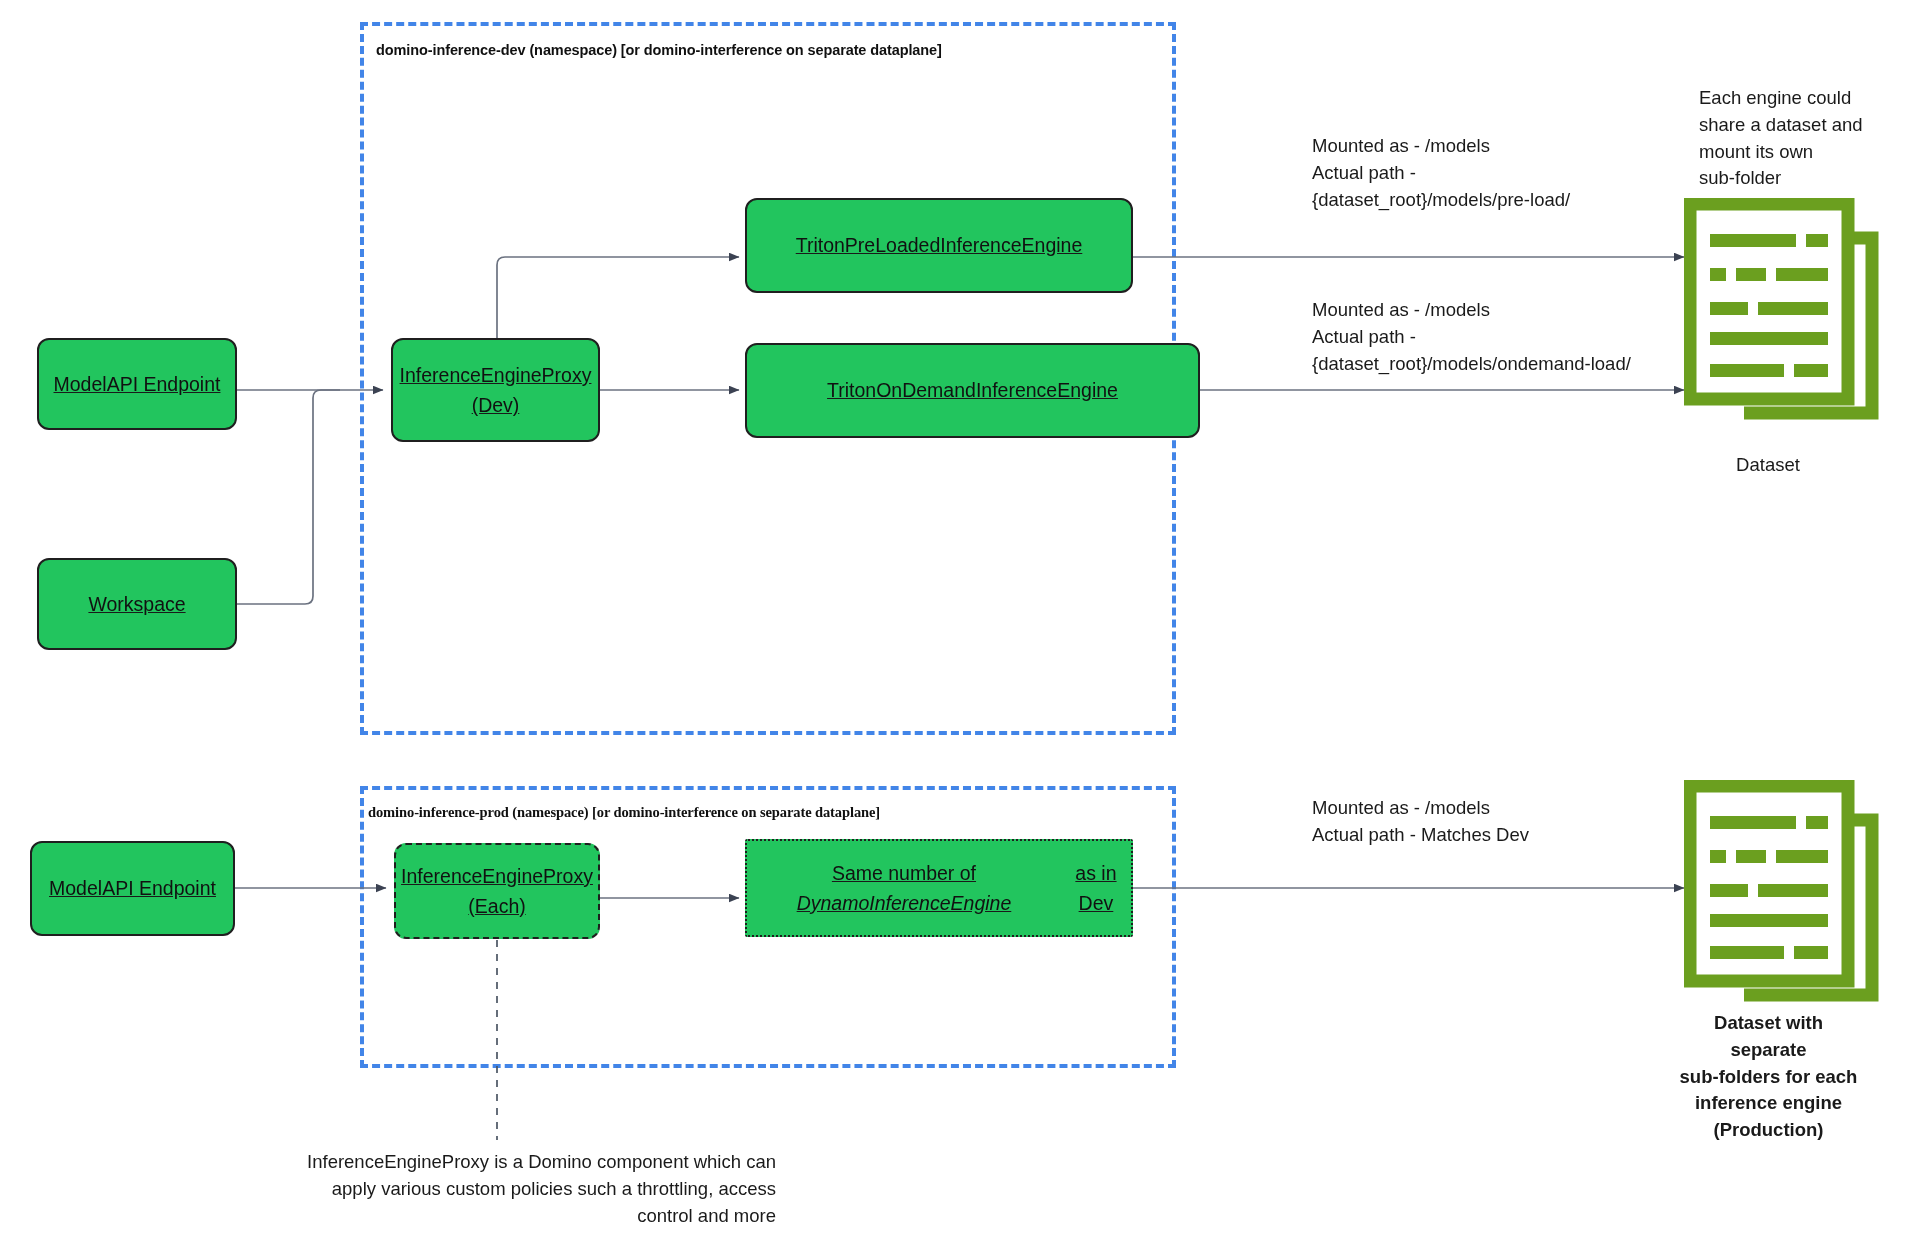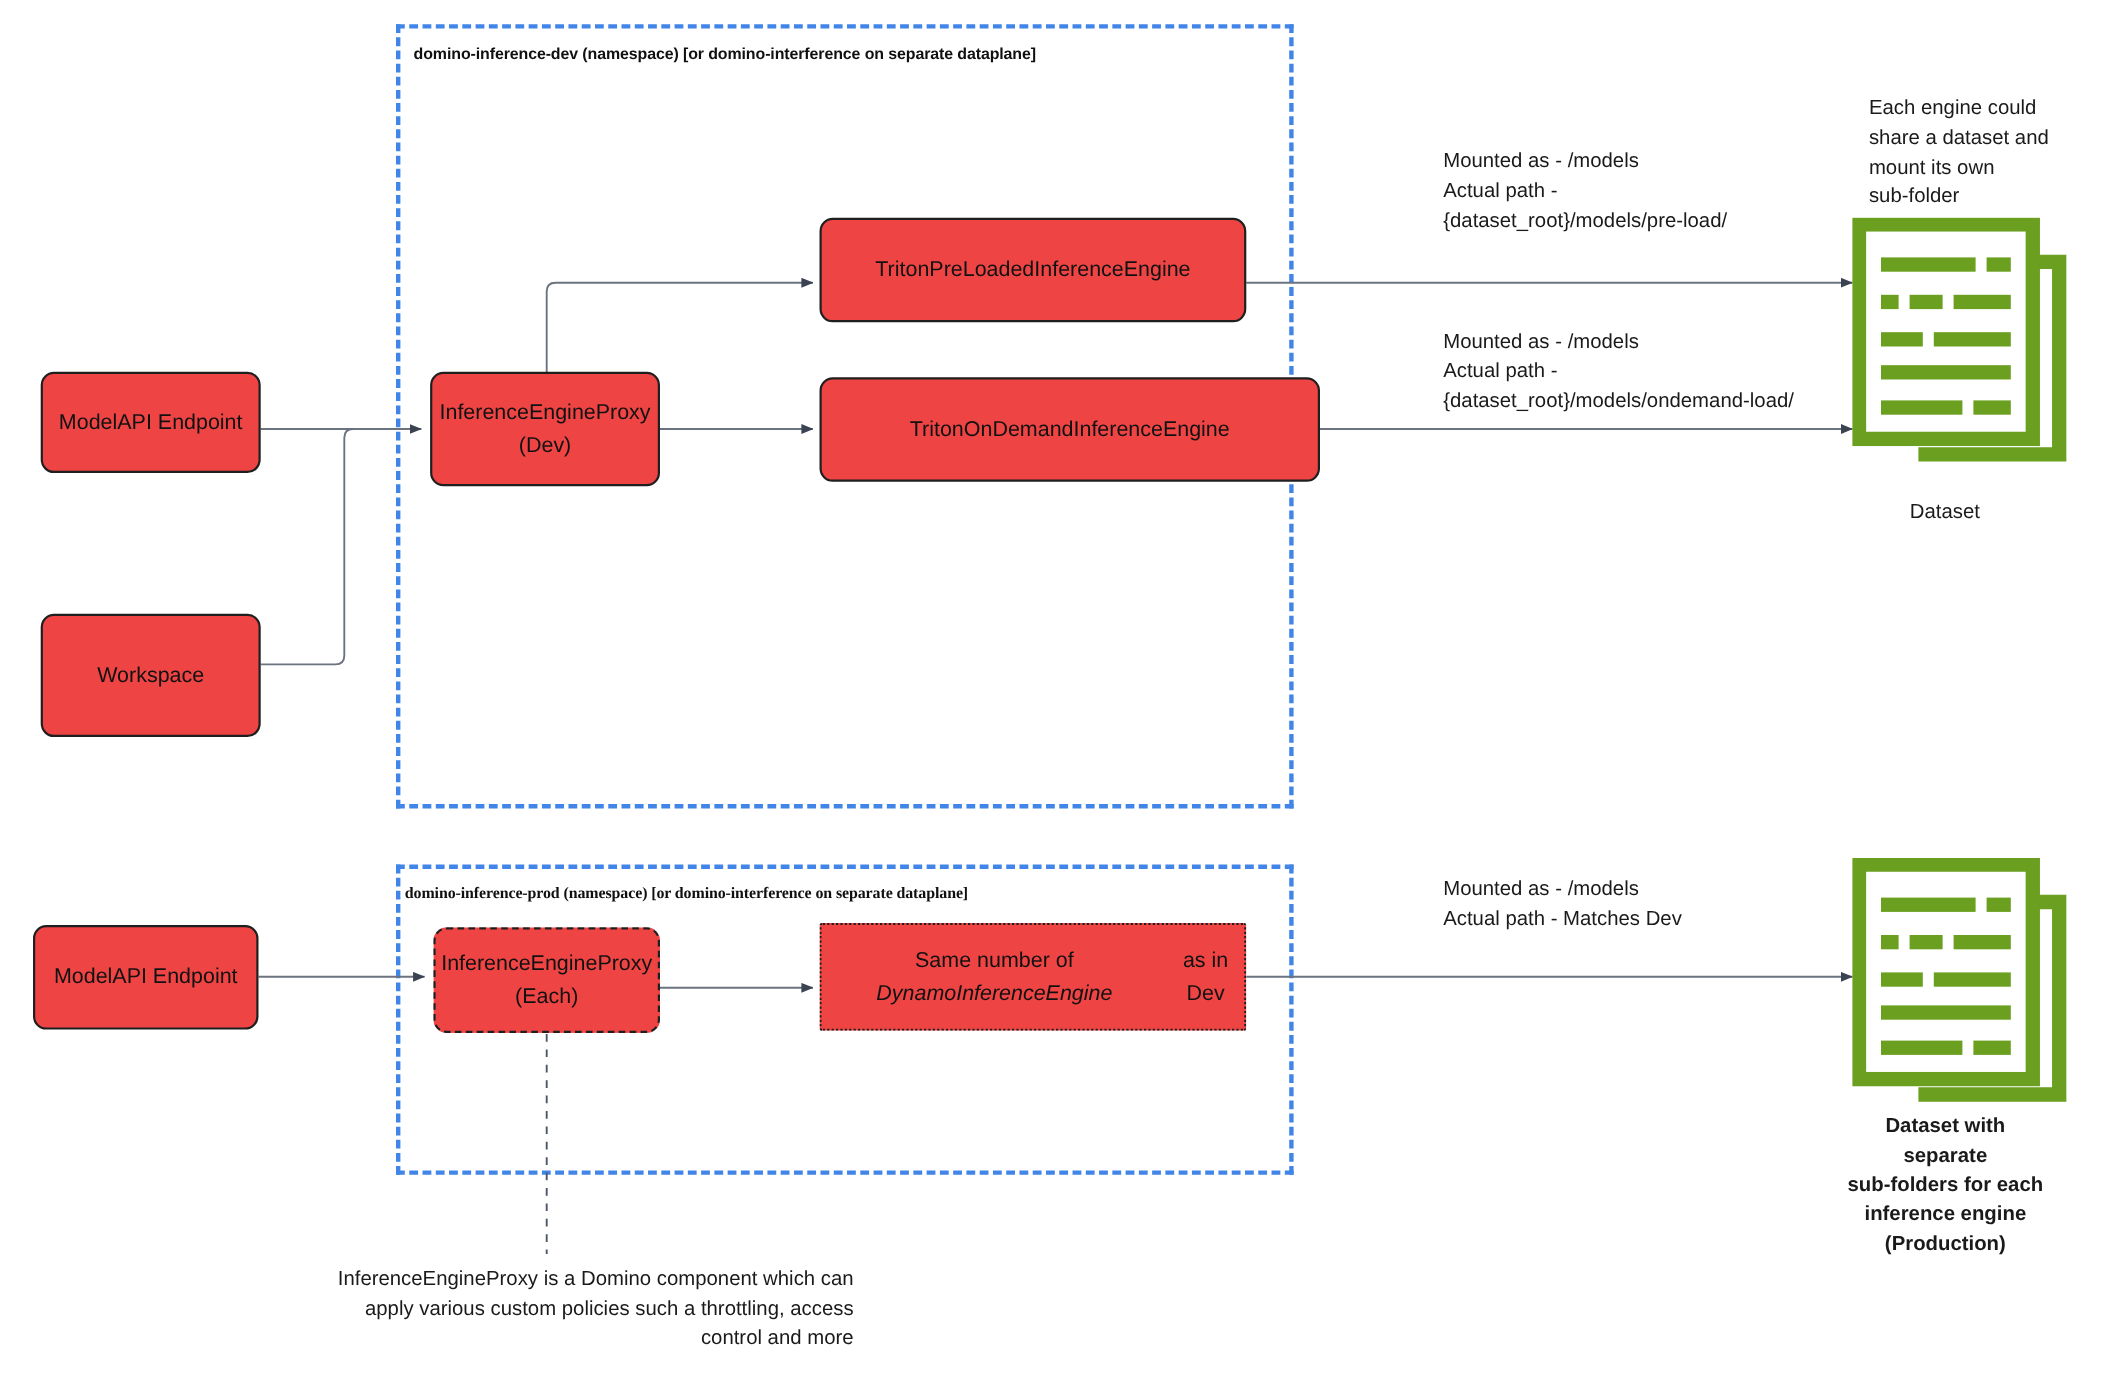--- a/index.html
+++ b/index.html
@@ -7,21 +7,21 @@
     width:1920px;height:1259px;background:#ffffff;
     font-family:"Liberation Sans",sans-serif;
     color:#1a1a1a;overflow:hidden;position:relative;
   }
   #canvas{position:absolute;left:0;top:0;width:1920px;height:1259px;padding-left:18px;}
   svg.layer{position:absolute;left:0;top:0;width:1920px;height:1259px;pointer-events:none;}
 
   .ns-box{position:absolute;border:4px dashed #4285e8;box-sizing:border-box;background:transparent;}
   .ns-label{position:absolute;font-size:14.5px;font-weight:bold;color:#101010;white-space:nowrap;letter-spacing:-0.1px;}
 
-  .node{position:absolute;box-sizing:border-box;display:flex;align-items:center;justify-content:center;text-align:center;background:#ef4444;}
+  .node{position:absolute;box-sizing:border-box;display:flex;align-items:center;justify-content:center;text-align:center;background:#22c55e;text-decoration:underline;}
   .node-solid{border:2.2px solid #1f1f1f;border-radius:12px;}
   .node-dashed{border:2.2px dashed #1f1f1f;border-radius:12px;}
   .node-dotted{border:2.4px dotted #1f1f1f;border-radius:2px;}
   .node .txt{font-size:19.5px;line-height:1.55;color:#111;}
   .node .txt em{font-style:italic;}
 
   .note{position:absolute;font-size:18.5px;line-height:1.45;color:#1a1a1a;white-space:pre-line;}
 
   .ds{position:absolute;}
   .ds-cap{position:absolute;font-size:18.5px;line-height:1.45;text-align:center;color:#1a1a1a;white-space:pre-line;}
@@ -66,21 +66,21 @@
 
     <g fill="none" stroke="#4b5563" stroke-width="1.7" stroke-dasharray="7 7">
       <path d="M497,940 L497,1140"></path>
     </g>
   </svg>
 
   <div class="node node-solid" style="left:37px;top:338px;width:200px;height:92px;">
     <span class="txt">ModelAPI Endpoint</span>
   </div>
 
-  <div class="node node-solid" style="left:37px;top:558px;width:200px;height:112px;text-align:center;">
+  <div class="node node-solid" style="left:37px;top:558px;width:200px;height:92px;text-align:center;">
     <span class="txt">Workspace</span>
   </div>
 
   <div class="node node-solid" style="left:391px;top:338px;width:209px;height:104px;flex-direction:column;">
     <span class="txt">InferenceEngineProxy</span>
     <span class="txt">(Dev)</span>
   </div>
 
   <div class="node node-solid" style="left:745px;top:198px;width:388px;height:95px;">
     <span class="txt">TritonPreLoadedInferenceEngine</span>

